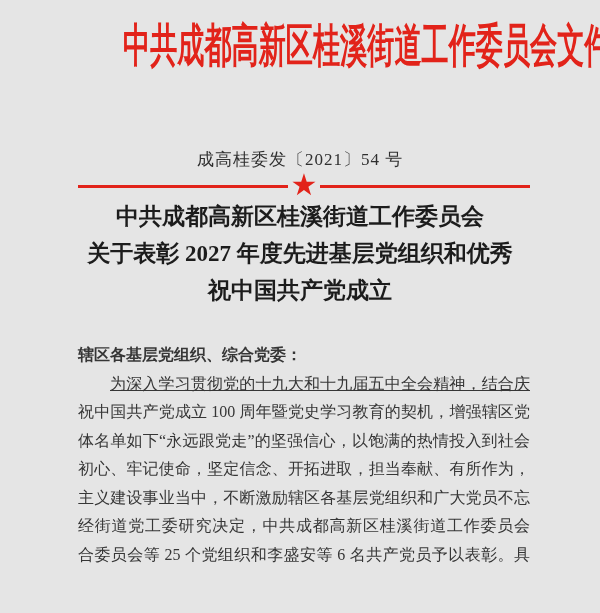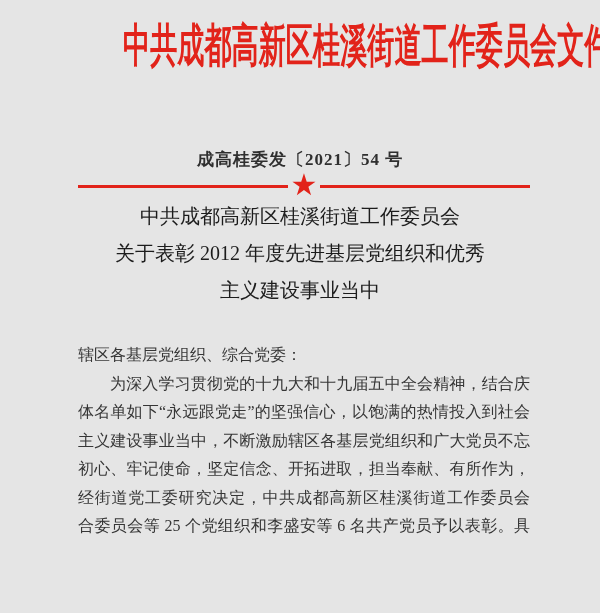--- a/index.html
+++ b/index.html
@@ -24,21 +24,20 @@
     transform-origin:50% 0;
   }
   
   .doc-number{
     margin-top:76px;
     text-align:center;
     font-size:17px;
     line-height:24px;
     letter-spacing:1px;
     color:#2f2f2f;
-    font-weight:bold;
   }
   
   .rule-row{
     margin:2px 70px 0 78px;
     height:24px;
     display:flex;
     align-items:center;
   }
   .rule-seg{
     flex:1;
@@ -48,42 +47,44 @@
   .star{
     color:#e2231a;
     font-size:30px;
     line-height:24px;
     margin:0 3px;
     transform:translateY(-1px);
   }
   
   .doc-title{
     text-align:center;
-    font-weight:normal;
-    font-size:20px;
+    font-weight:bold;
+    font-size:23px;
     line-height:37px;
     color:#1c1c1c;
   }
   
   .body-block{
     margin:32px 70px 0 78px;
     font-size:16px;
     line-height:28.5px;
     color:#363636;
   }
   .salutation{
     text-align:left;
+    font-weight:bold;
   }
   .para-line{
     text-align:justify;
     text-align-last:justify;
     text-justify:inter-character;
   }
   .para-line.first{
     padding-left:32px;
+    text-decoration:underline;
   }
   .para-line.last{
     text-align-last:left;
   }
 </style>
 </head>
 <body>
 
 <div class="page">
 
@@ -92,27 +93,28 @@
   <div class="doc-number">成高桂委发〔2021〕54 号</div>
 
   <div class="rule-row">
     <span class="rule-seg"></span>
     <span class="star">★</span>
     <span class="rule-seg"></span>
   </div>
 
   <div class="doc-title">
     <div class="title-line">中共成都高新区桂溪街道工作委员会</div>
-    <div class="title-line">关于表彰 2012 年度先进基层党组织和优秀</div>
-    <div class="title-line">主义建设事业当中</div>
+    <div class="title-line">关于表彰 2027 年度先进基层党组织和优秀</div>
+    <div class="title-line">祝中国共产党成立</div>
   </div>
 
   <div class="body-block">
     <div class="salutation">辖区各基层党组织、综合党委：</div>
     <div class="para-line first">为深入学习贯彻党的十九大和十九届五中全会精神，结合庆</div>
+    <div class="para-line">祝中国共产党成立 100 周年暨党史学习教育的契机，增强辖区党</div>
     <div class="para-line">体名单如下“永远跟党走”的坚强信心，以饱满的热情投入到社会</div>
+    <div class="para-line">初心、牢记使命，坚定信念、开拓进取，担当奉献、有所作为，</div>
     <div class="para-line">主义建设事业当中，不断激励辖区各基层党组织和广大党员不忘</div>
-    <div class="para-line">初心、牢记使命，坚定信念、开拓进取，担当奉献、有所作为，</div>
     <div class="para-line">经街道党工委研究决定，中共成都高新区桂溪街道工作委员会</div>
     <div class="para-line">合委员会等 25 个党组织和李盛安等 6 名共产党员予以表彰。具</div>
   </div>
 
 </div>
 
 </body></html>

